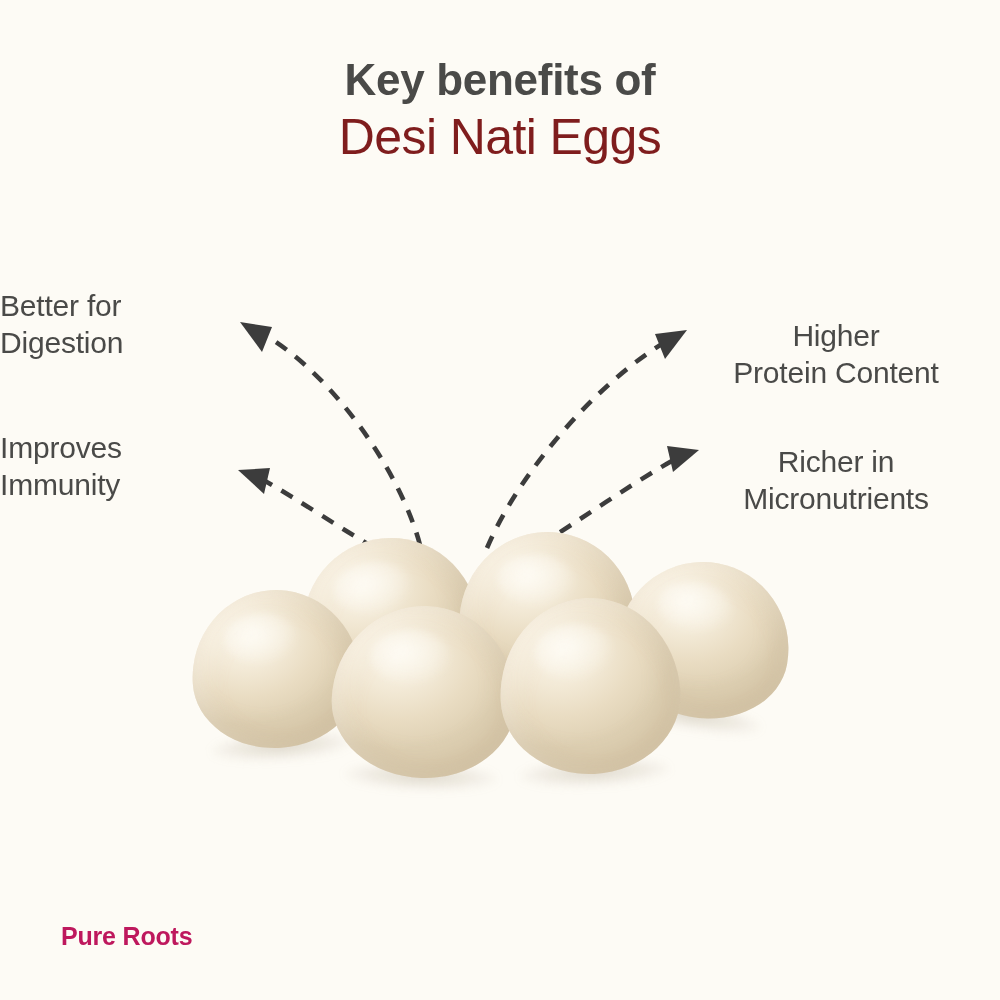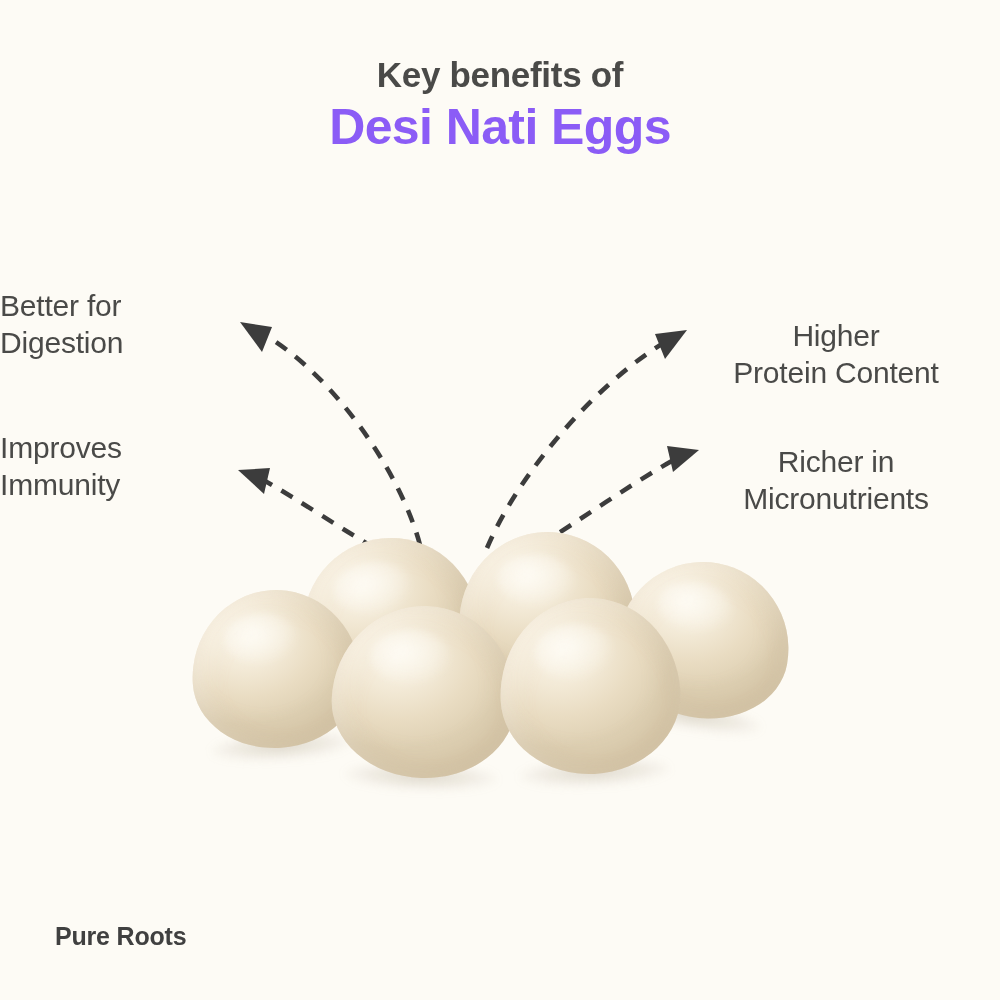--- a/index.html
+++ b/index.html
@@ -16,30 +16,30 @@
     background:#FDFBF5;
   }
 
   
   .title-block {
     position:absolute;
     top:55px; left:0; width:1000px;
     text-align:center;
   }
   .title-line1 {
-    font-size:35px;
+    font-size:44px;
     font-weight:700;
     color:#4A4A48;
     letter-spacing:-0.3px;
     line-height:1.12;
   }
   .title-line2 {
     font-size:50px;
-    font-weight:700;
-    color:#8b5cf6;
+    font-weight:400;
+    color:#7f1d1d;
     letter-spacing:-0.6px;
     line-height:1.16;
     margin-top:4px;
   }
 
   
   .label {
     position:absolute;
     color:#4A4A48;
     font-size:30px;
@@ -109,24 +109,24 @@
   #egg-back-right  { left:310px; top:32px;  width:176px; height:162px; transform:rotate(4deg);   z-index:1; }
   #egg-right-rear  { left:468px; top:62px;  width:172px; height:156px; transform:rotate(10deg);  z-index:2; }
   
   #egg-front-left  { left:42px;  top:90px;  width:168px; height:158px; transform:rotate(-4deg);  z-index:3; }
   #egg-front-mid   { left:182px; top:106px; width:184px; height:172px; transform:rotate(2deg);   z-index:4; }
   #egg-front-right { left:350px; top:98px;  width:180px; height:176px; transform:rotate(-3deg);  z-index:4; }
 
   
   #footer-brand {
     position:absolute;
-    left:55px; top:922px;
+    left:61px; top:922px;
     font-size:25px;
     font-weight:700;
-    color:#404040;
+    color:#be185d;
     letter-spacing:-0.2px;
   }
 </style>
 </head>
 <body>
 
 <div id="infographic">
 
   <div class="title-block">
     <div class="title-line1">Key benefits of</div>

